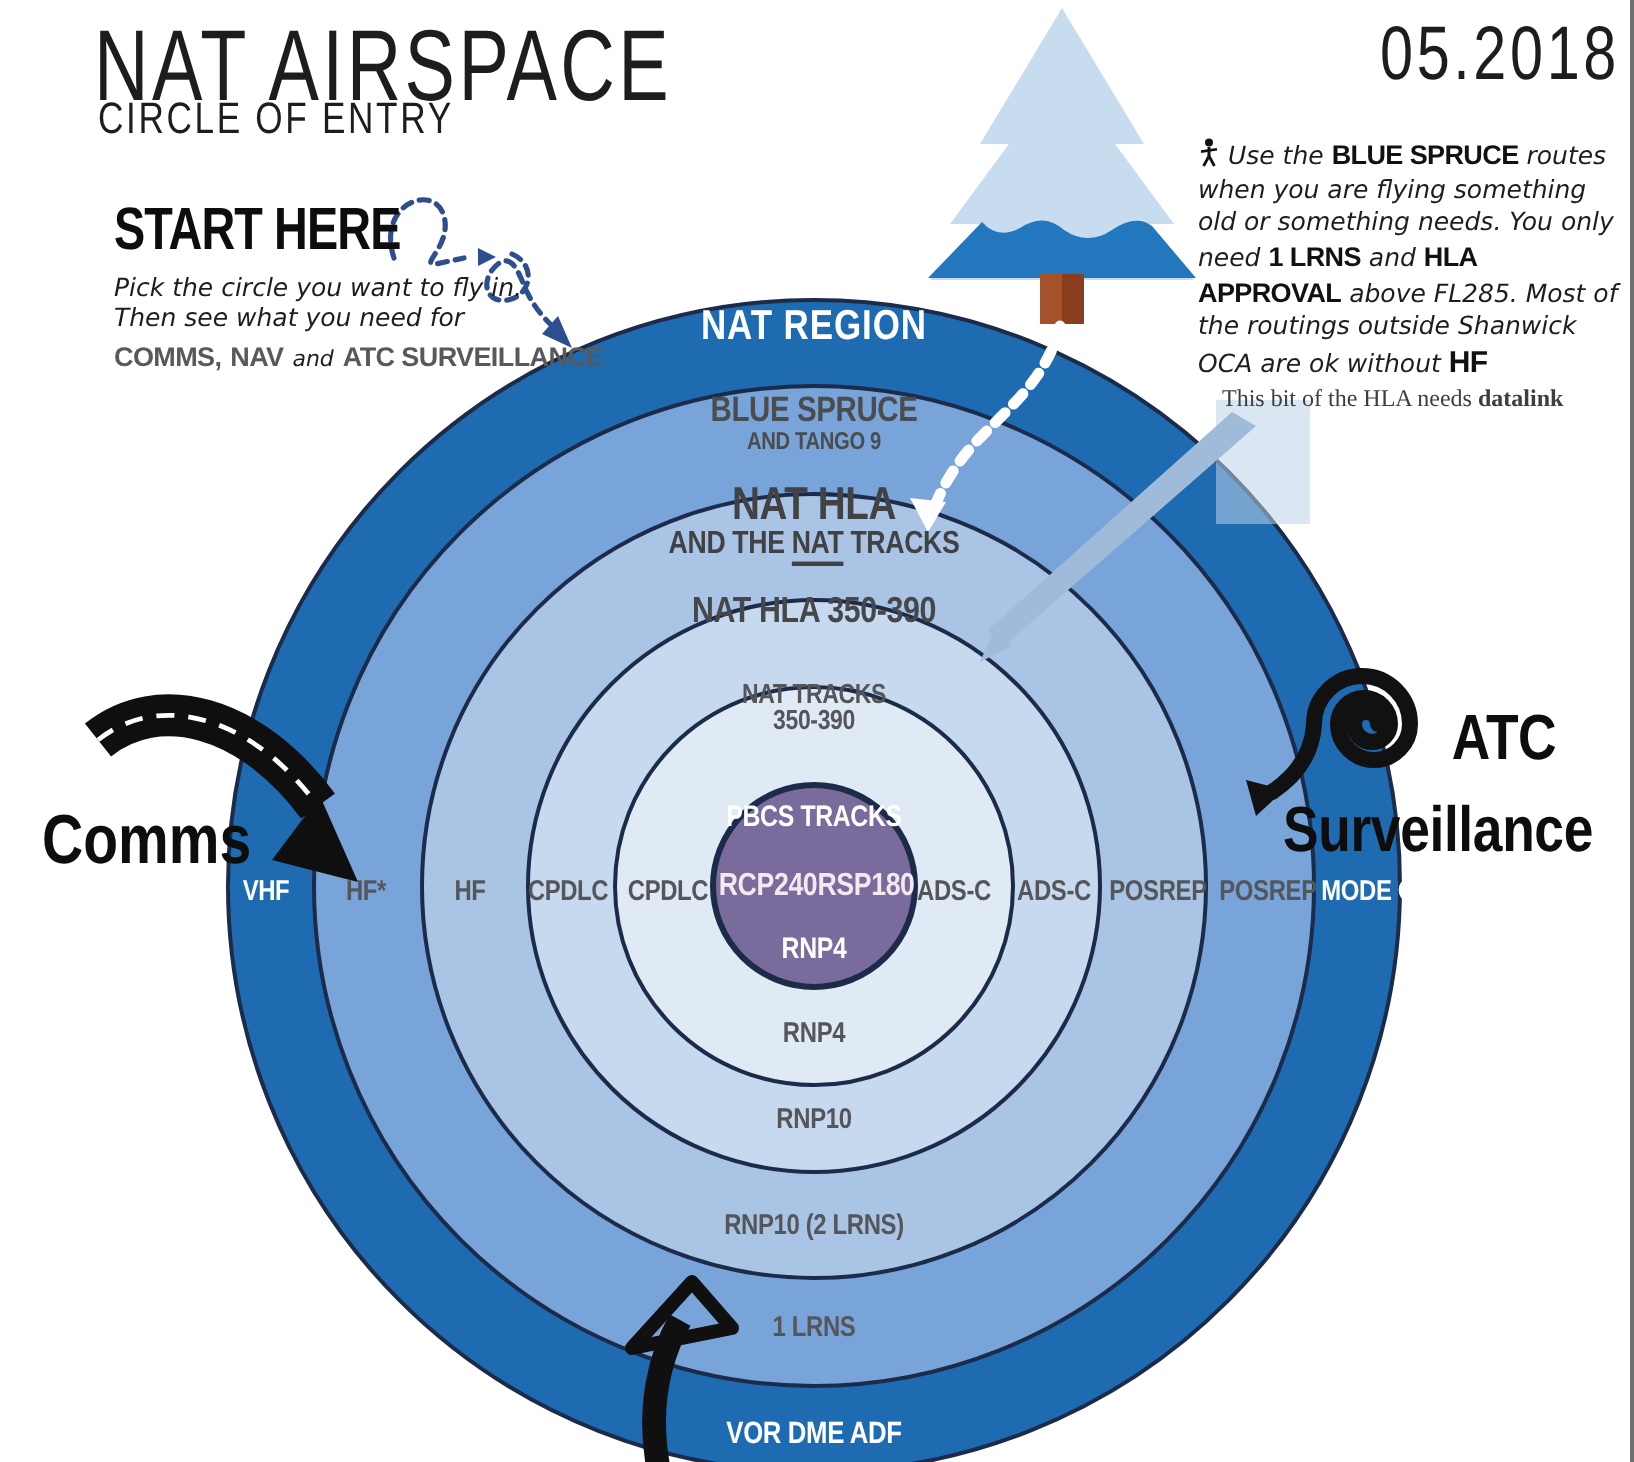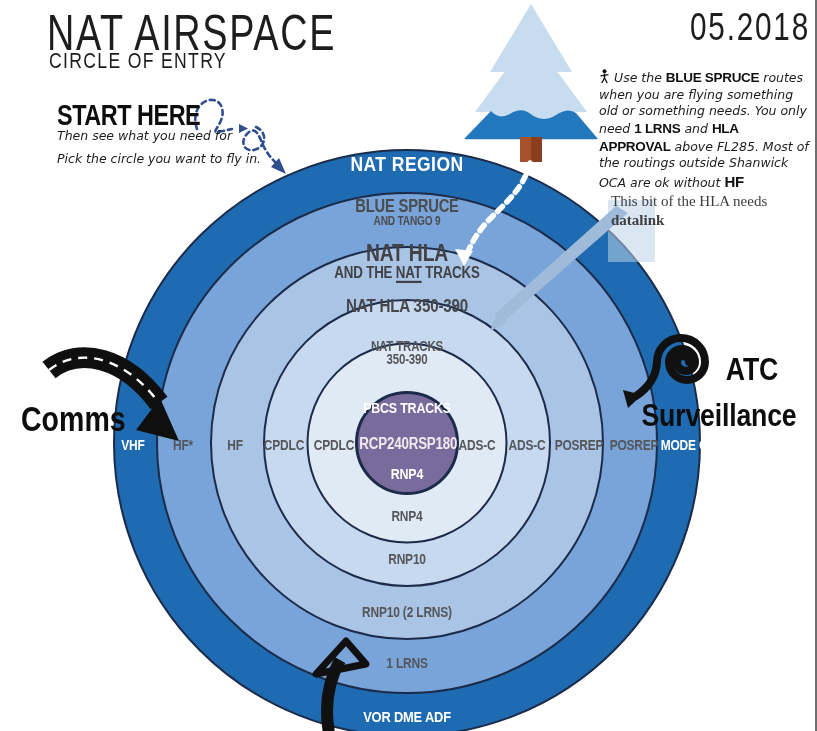--- a/index.html
+++ b/index.html
@@ -15,21 +15,21 @@
   .r4{width:288px;height:288px;z-index:4;}
   .r5{width:201px;height:201px;z-index:5;}
   .rcenter{width:104px;height:104px;z-index:6;border-width:3px;}
   
   .lbl{position:absolute;transform:translate(-50%,-50%) scale(.92,1.1);transform-origin:center;
        font-weight:bold;white-space:nowrap;color:#55565a;letter-spacing:-.2px;z-index:8;}
   .w{color:#ffffff;}
   .hw{font-family:"DejaVu Sans",sans-serif;font-style:italic;font-size:12.5px;color:#1d1d1f;}
   .hwb{font-family:"Liberation Sans",sans-serif;font-style:normal;font-weight:bold;
        font-size:13.5px;color:#111;letter-spacing:-.3px;}
-  .serif{font-family:"Liberation Serif",serif;font-size:15px;color:#3e3e40;line-height:1.24;}
+  .serif{font-family:"Liberation Serif",serif;font-size:12px;color:#3e3e40;line-height:1.24;}
   .thin{font-family:"Liberation Sans",sans-serif;font-weight:300;color:#1d1d1d;}
   .blacklbl{font-family:"Liberation Sans",sans-serif;font-weight:bold;color:#0d0d0d;}
   svg{display:block;}
   #overlay{position:absolute;left:0;top:0;z-index:7;pointer-events:none;}
   #pageedge{position:absolute;right:0;top:0;width:13px;height:731px;background:#3d3d3f;
             border-left:2px solid #6e6e6e;z-index:10;}
   .underl{border-bottom:2px solid #414245;padding-bottom:0px;}
 </style>
 </head>
 <body>
@@ -88,22 +88,28 @@
       <polygon points="333,641 303,674 353,664" fill="none" stroke="#101010" stroke-width="7" stroke-linejoin="round"></polygon>
     </g>
   </svg>
 
   <div class="abs thin" style="left:34px;top:4px;font-size:45px;letter-spacing:2px;transform:scale(.84,1.12);transform-origin:left top;">NAT AIRSPACE</div>
   <div class="abs thin" style="left:36px;top:48px;font-size:20px;letter-spacing:1.5px;transform:scale(.88,1.1);transform-origin:left top;">CIRCLE OF ENTRY</div>
   <div class="abs thin" style="left:677px;top:5px;font-size:33px;letter-spacing:2px;transform:scale(.9,1.15);transform-origin:left top;">05.2018</div>
 
   <div class="abs" style="left:44px;top:97px;z-index:8;">
     <div class="blacklbl" style="font-size:26px;transform:scale(.9,1.15);transform-origin:left top;letter-spacing:-.5px;">START HERE</div>
+    <div class="hw" style="margin-top:8px;">Pick the circle you want to fly in.</div>
     <div class="hw">Then see what you need for</div>
-    <div class="hw" style="margin-top:8px;">Pick the circle you want to fly in.</div>
+    <div style="margin-top:4px;color:#58595b;">
+      <span class="hwb" style="color:#58595b;">COMMS,</span>
+      <span class="hwb" style="color:#58595b;">NAV</span>
+      <span class="hw" style="font-size:11px;">and</span>
+      <span class="hwb" style="color:#58595b;">ATC SURVEILLANCE</span>
+    </div>
   </div>
 
   <div class="abs hw" style="left:586px;top:69px;width:212px;line-height:1.32;z-index:8;">
     <svg width="11" height="15" viewBox="0 0 11 15" style="display:inline-block;vertical-align:-2px;">
       <circle cx="5.5" cy="2.3" r="2" fill="#111"></circle>
       <line x1="5.5" y1="4.5" x2="5.5" y2="9" stroke="#111" stroke-width="1.5"></line>
       <line x1="1.5" y1="6.8" x2="9.5" y2="5.6" stroke="#111" stroke-width="1.3"></line>
       <line x1="5.5" y1="9" x2="2.8" y2="14" stroke="#111" stroke-width="1.4"></line>
       <line x1="5.5" y1="9" x2="8.2" y2="14" stroke="#111" stroke-width="1.4"></line>
     </svg>

